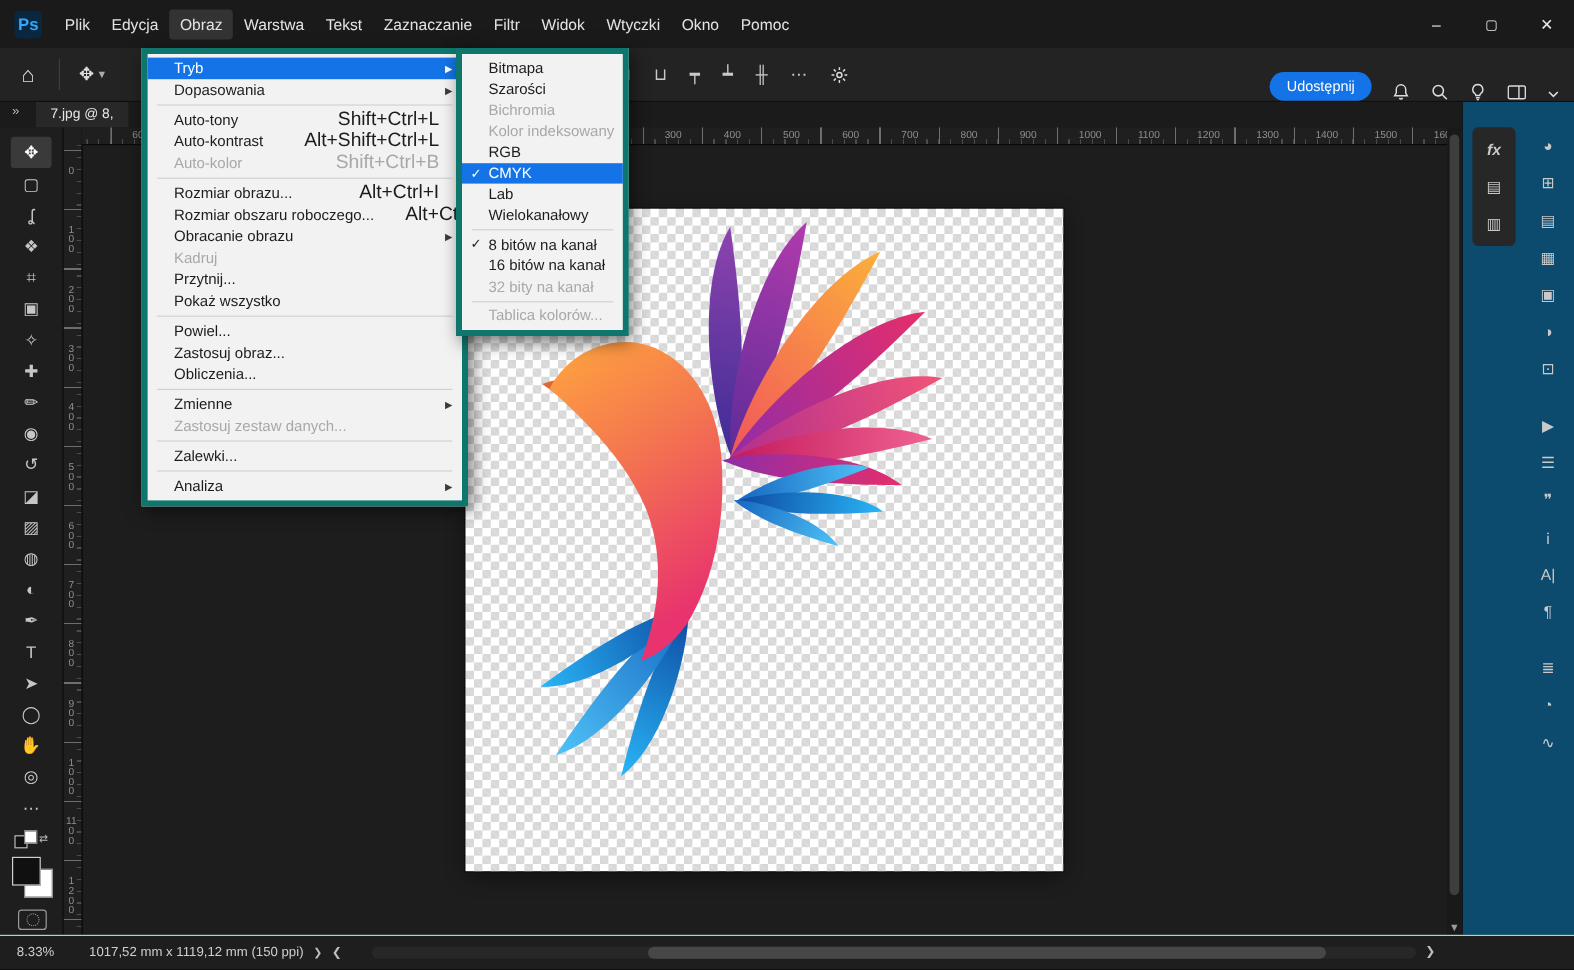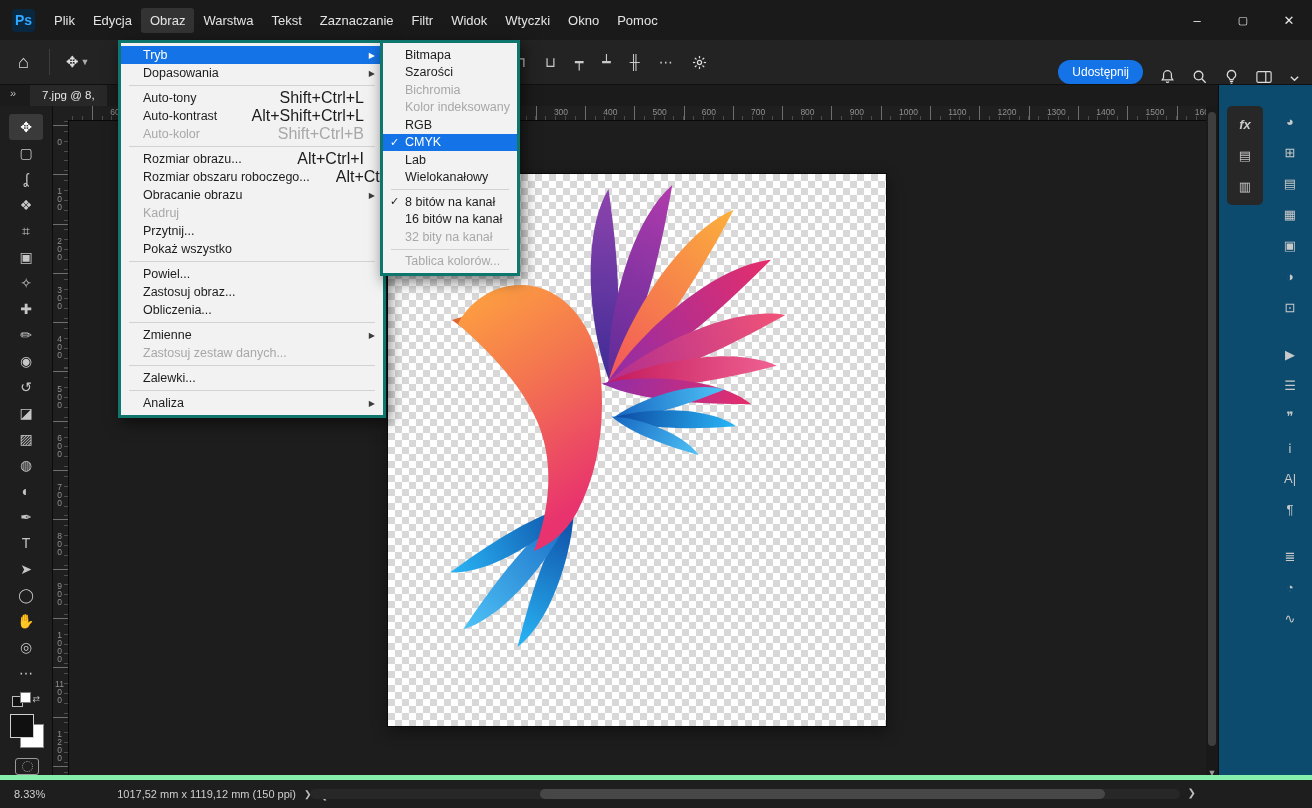--- a/index.html
+++ b/index.html
@@ -77,31 +77,31 @@
 
   
   .rail{position:absolute;left:1218px;top:84px;right:0;bottom:28px;background:#0c4a6e;border-left:1px solid #0c0c0c;z-index:3;}
   .rail-inner{position:absolute;left:8px;top:22px;width:36px;background:#272727;border-radius:5px;padding:3px 0;}
   .rail-icon{height:31px;display:flex;align-items:center;justify-content:center;font-size:13px;color:#c9c9c9;}
   .rail-icon.fx{font-style:italic;font-weight:bold;font-size:13px;}
   .rail-outer{position:absolute;left:54px;top:22px;width:34px;}
   .rail-group{margin-bottom:16px;}
 
   
-  .statusbar{position:absolute;left:0;right:0;bottom:0;height:28px;background:#1e1e1e;border-top:5px solid #86efac;
+  .statusbar{position:absolute;left:0;right:0;bottom:0;height:28px;background:#1e1e1e;border-top:1px solid #86efac;
              display:flex;align-items:center;font-size:11px;color:#cfcfcf;z-index:6;}
   .sb-zoom{margin-left:14px;}
-  .sb-info{margin-left:72px;white-space:nowrap;}
+  .sb-info{margin-left:29px;white-space:nowrap;}
   .sb-chev{margin-left:8px;font-size:9px;color:#bdbdbd;}
   .hscroll{position:absolute;left:310px;top:9px;width:870px;height:10px;background:#272727;border-radius:5px;}
   .hthumb{position:absolute;left:230px;width:565px;top:0;height:10px;background:#474747;border-radius:5px;}
   .sb-right{position:absolute;right:116px;top:7px;font-size:10px;color:#bdbdbd;}
 
   
-  .menu-pop{position:absolute;background:#f2f2f2;border:3px solid #0f766e;box-shadow:3px 5px 14px rgba(0,0,0,.55);
+  .menu-pop{position:absolute;background:#f2f2f2;border:5px solid #0f766e;box-shadow:3px 5px 14px rgba(0,0,0,.55);
             padding:3px 0;z-index:50;color:#1c1c1c;}
   #image-menu{left:118px;top:40px;width:262px;}
   #mode-menu{left:380px;top:40px;width:134px;}
   .mrow{display:flex;align-items:center;height:18px;padding:0 8px 0 7px;font-size:12.5px;color:#1c1c1c;cursor:default;}
   #mode-menu .mrow{height:17.5px;}
   .mcheck{width:15px;font-size:11px;flex:none;}
   .mlabel{white-space:nowrap;}
   .msc{margin-left:auto;padding-left:26px;font-size:16px;color:#1c1c1c;white-space:nowrap;}
   .marrow{flex:none;width:11px;text-align:right;font-size:8px;color:#3c3c3c;}
   .mrow.disabled,.mrow.disabled .msc,.mrow.disabled .marrow{color:#a8a8a8;}

